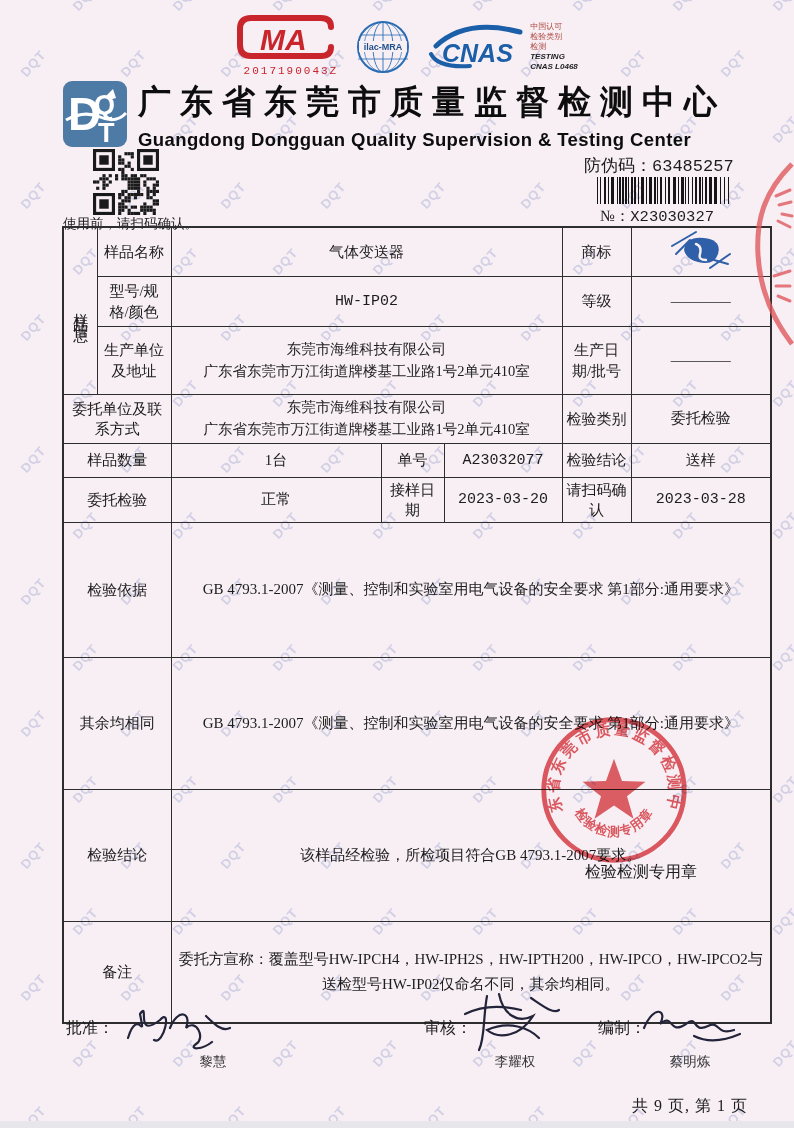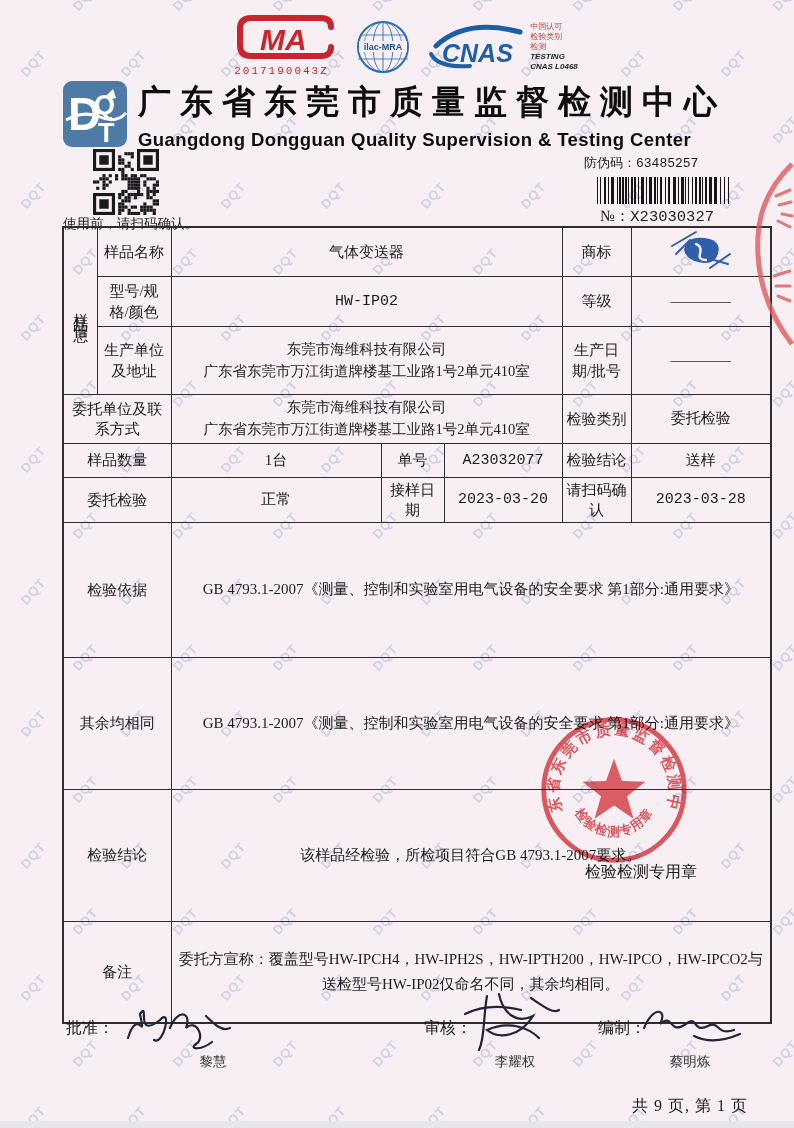--- a/index.html
+++ b/index.html
@@ -10,41 +10,41 @@
   
   .wm-layer { position:absolute; inset:0; z-index:0; pointer-events:none; }
   .wm { position:absolute; font-family:"Liberation Sans", sans-serif; font-weight:bold;
         font-size:13px; letter-spacing:1px; color:rgba(125,135,195,.30);
         transform:rotate(-48deg); }
 
   .layer { position:absolute; z-index:2; }
 
   
   .certs { top:14px; left:0; right:0; display:flex; justify-content:center; gap:18px; align-items:flex-start; }
-  .cma-block { text-align:left;margin-left:18px; }
+  .cma-block { text-align:right;margin-left:18px; }
   .cma-num { font-family:"Liberation Mono", monospace; font-size:11px; color:#c9252c; letter-spacing:2px; margin-top:1px; }
   .cnas-group { display:flex; gap:6px; align-items:flex-start; margin-top:8px; }
   .cnas-side { font-family:"Liberation Sans", sans-serif; font-size:8px; line-height:1.25; }
   .cnas-side .cn { color:#b04a44; }
   .cnas-side .en { color:#222; font-weight:bold;font-style:italic; }
 
   
   .masthead { top:80px; left:62px; width:702px; display:flex; gap:10px; align-items:flex-start; }
   .mast-titles { flex:1; }
   .title-cn { font-family:"Liberation Sans", sans-serif; font-weight:bold; font-size:33px;
               letter-spacing:9px; color:#0d0d0d; white-space:nowrap; }
   .title-en { font-family:"Liberation Sans", sans-serif; font-weight:bold; font-size:18.5px;
               letter-spacing:.4px; color:#0d0d0d; margin-top:4px; white-space:nowrap; }
 
   
   .qr-box { top:149px; left:93px; }
   .qr-caption { top:215px; left:63px; font-size:13.5px; }
   .report-title { top:157px; left:280px; width:240px; text-align:center; font-size:39px;
                   letter-spacing:9px; font-weight:600; color:#111; }
-  .antifake { top:154px; left:584px; font-size:13px; }
+  .antifake { top:154px; left:584px; font-size:17px; }
   .code { font-family:"Liberation Mono", monospace; }
   .barcode-box { top:177px; left:597px; }
   .report-no { top:206px; left:600px; font-size:15.5px; }
 
   
   table.main { position:absolute; z-index:2; top:226px; left:62px; width:708px;
                border-collapse:collapse; table-layout:fixed; }
   table.main td { border:1.5px solid #2e2e2e; font-size:15px; text-align:center;
                   vertical-align:middle; background:transparent; padding:2px 4px; overflow:hidden; }
   table.main { border:2px solid #2e2e2e; }

